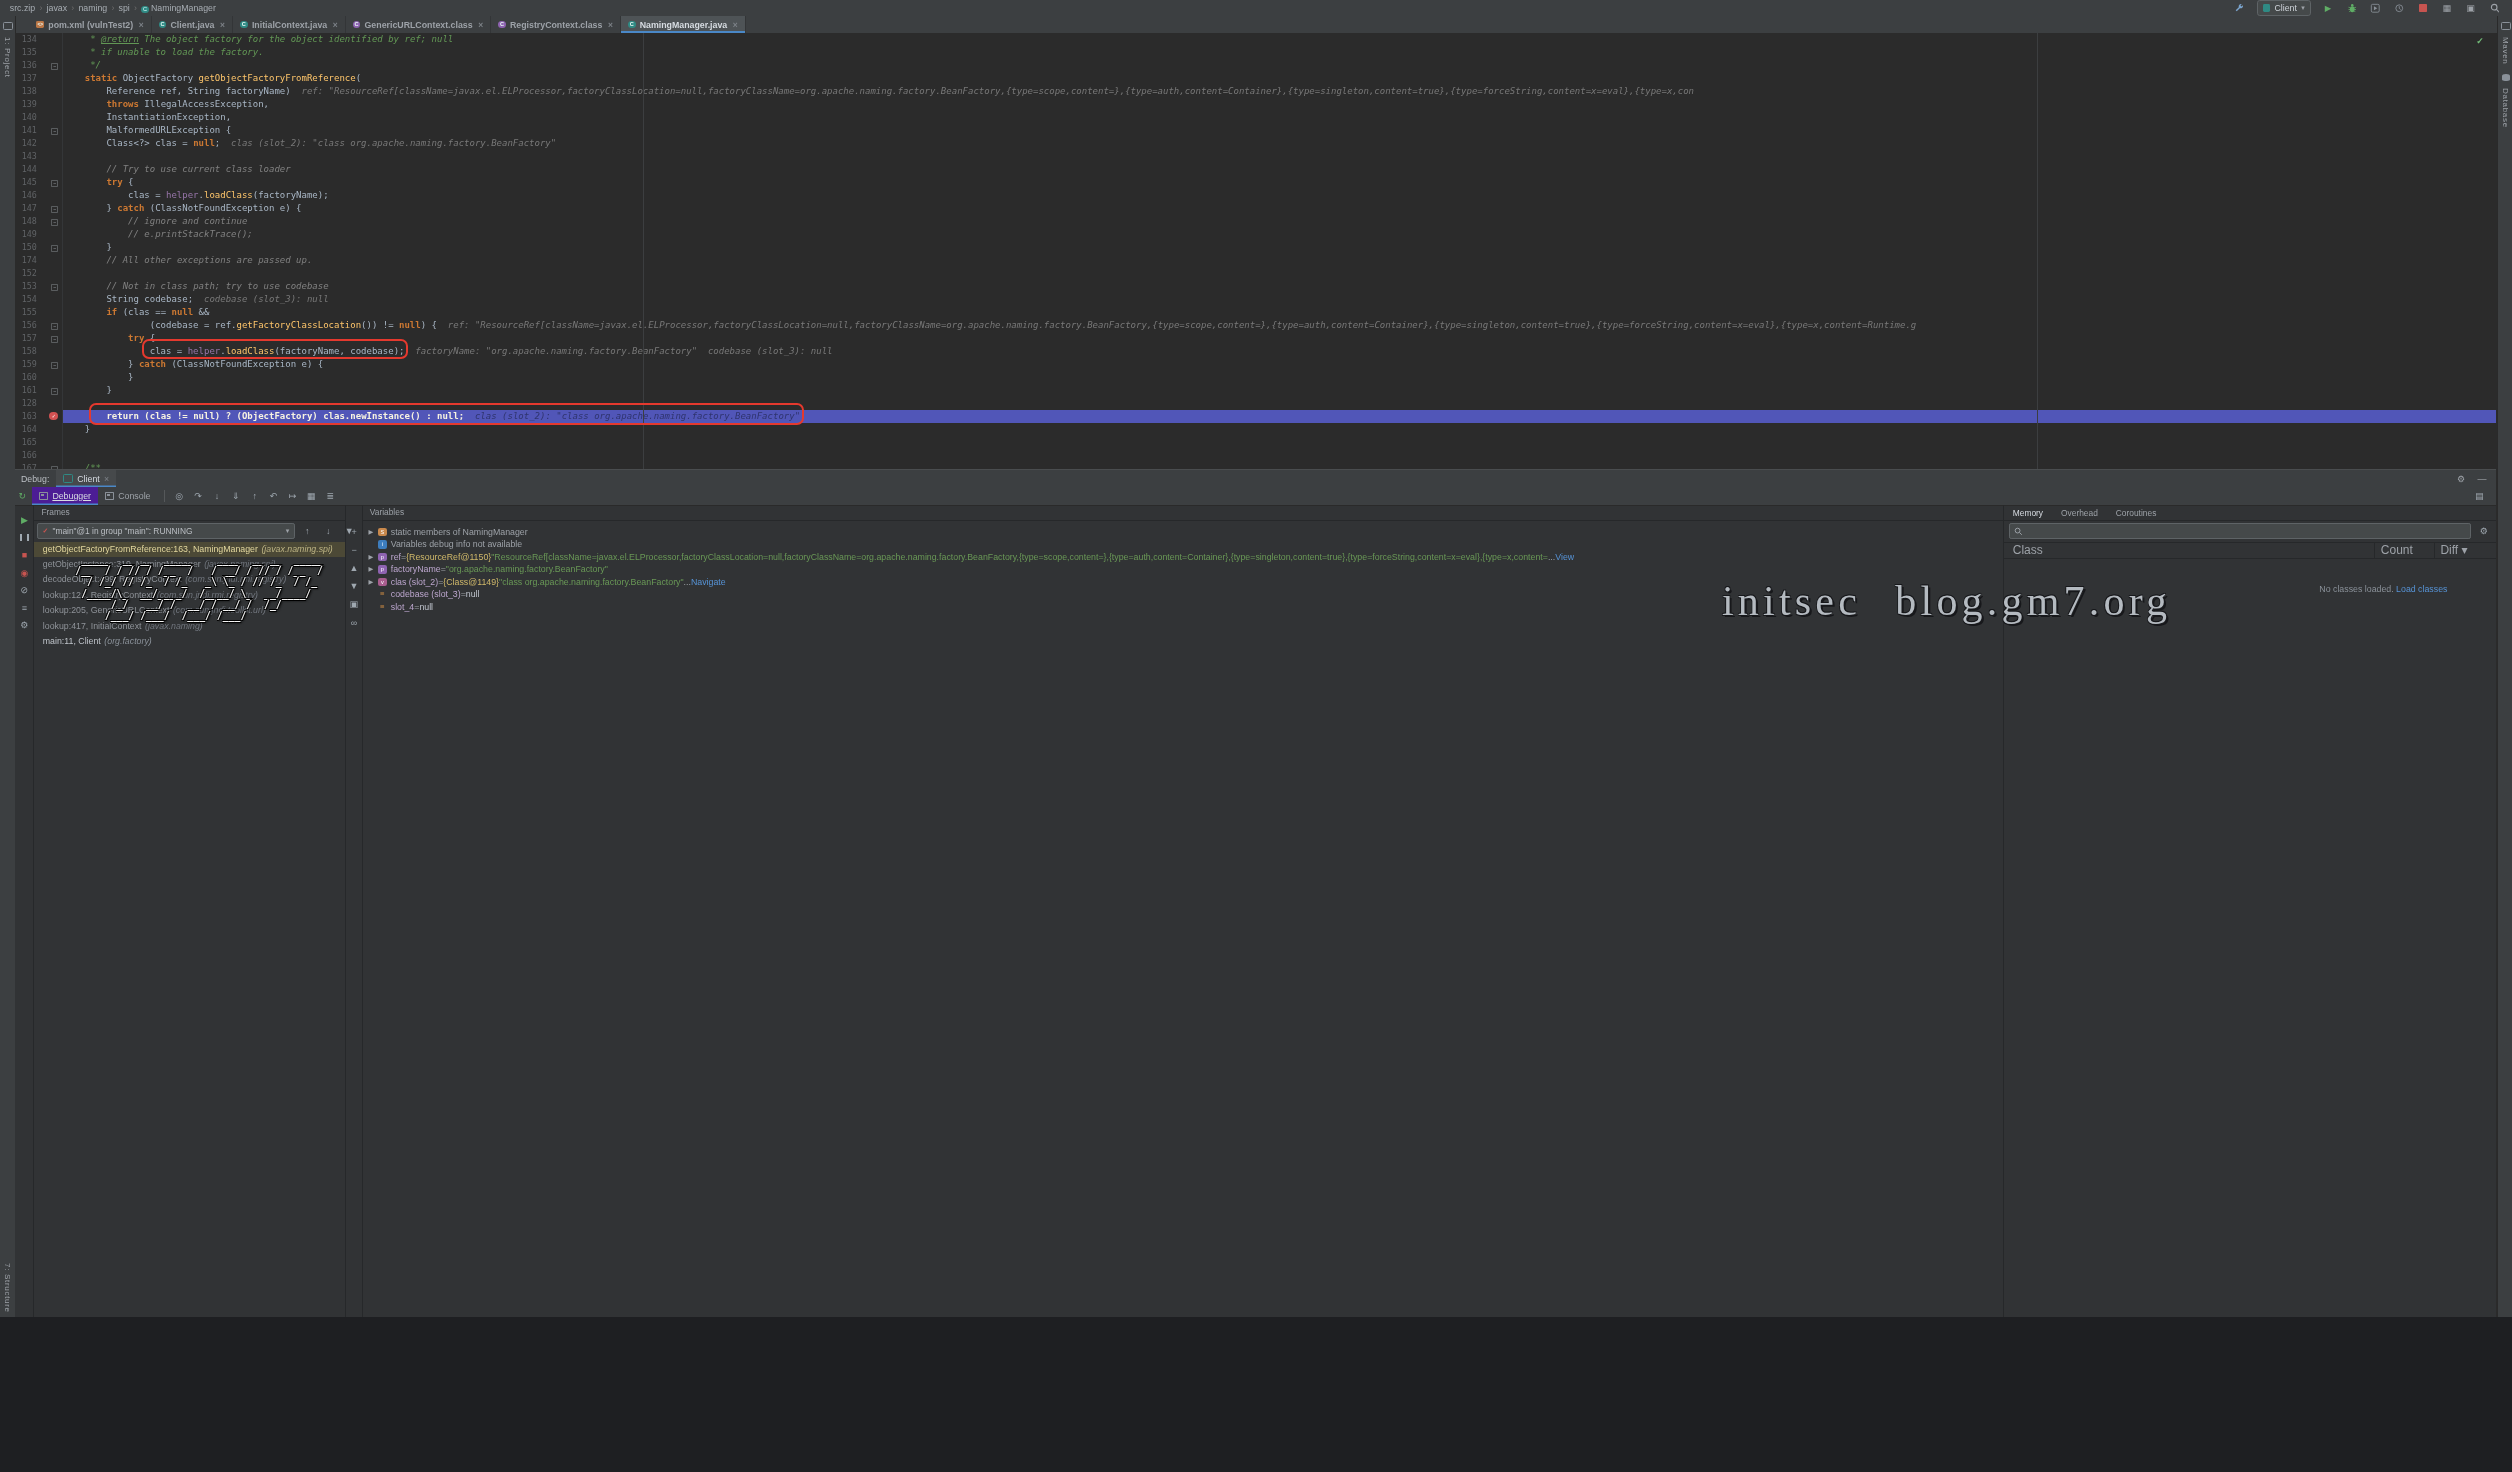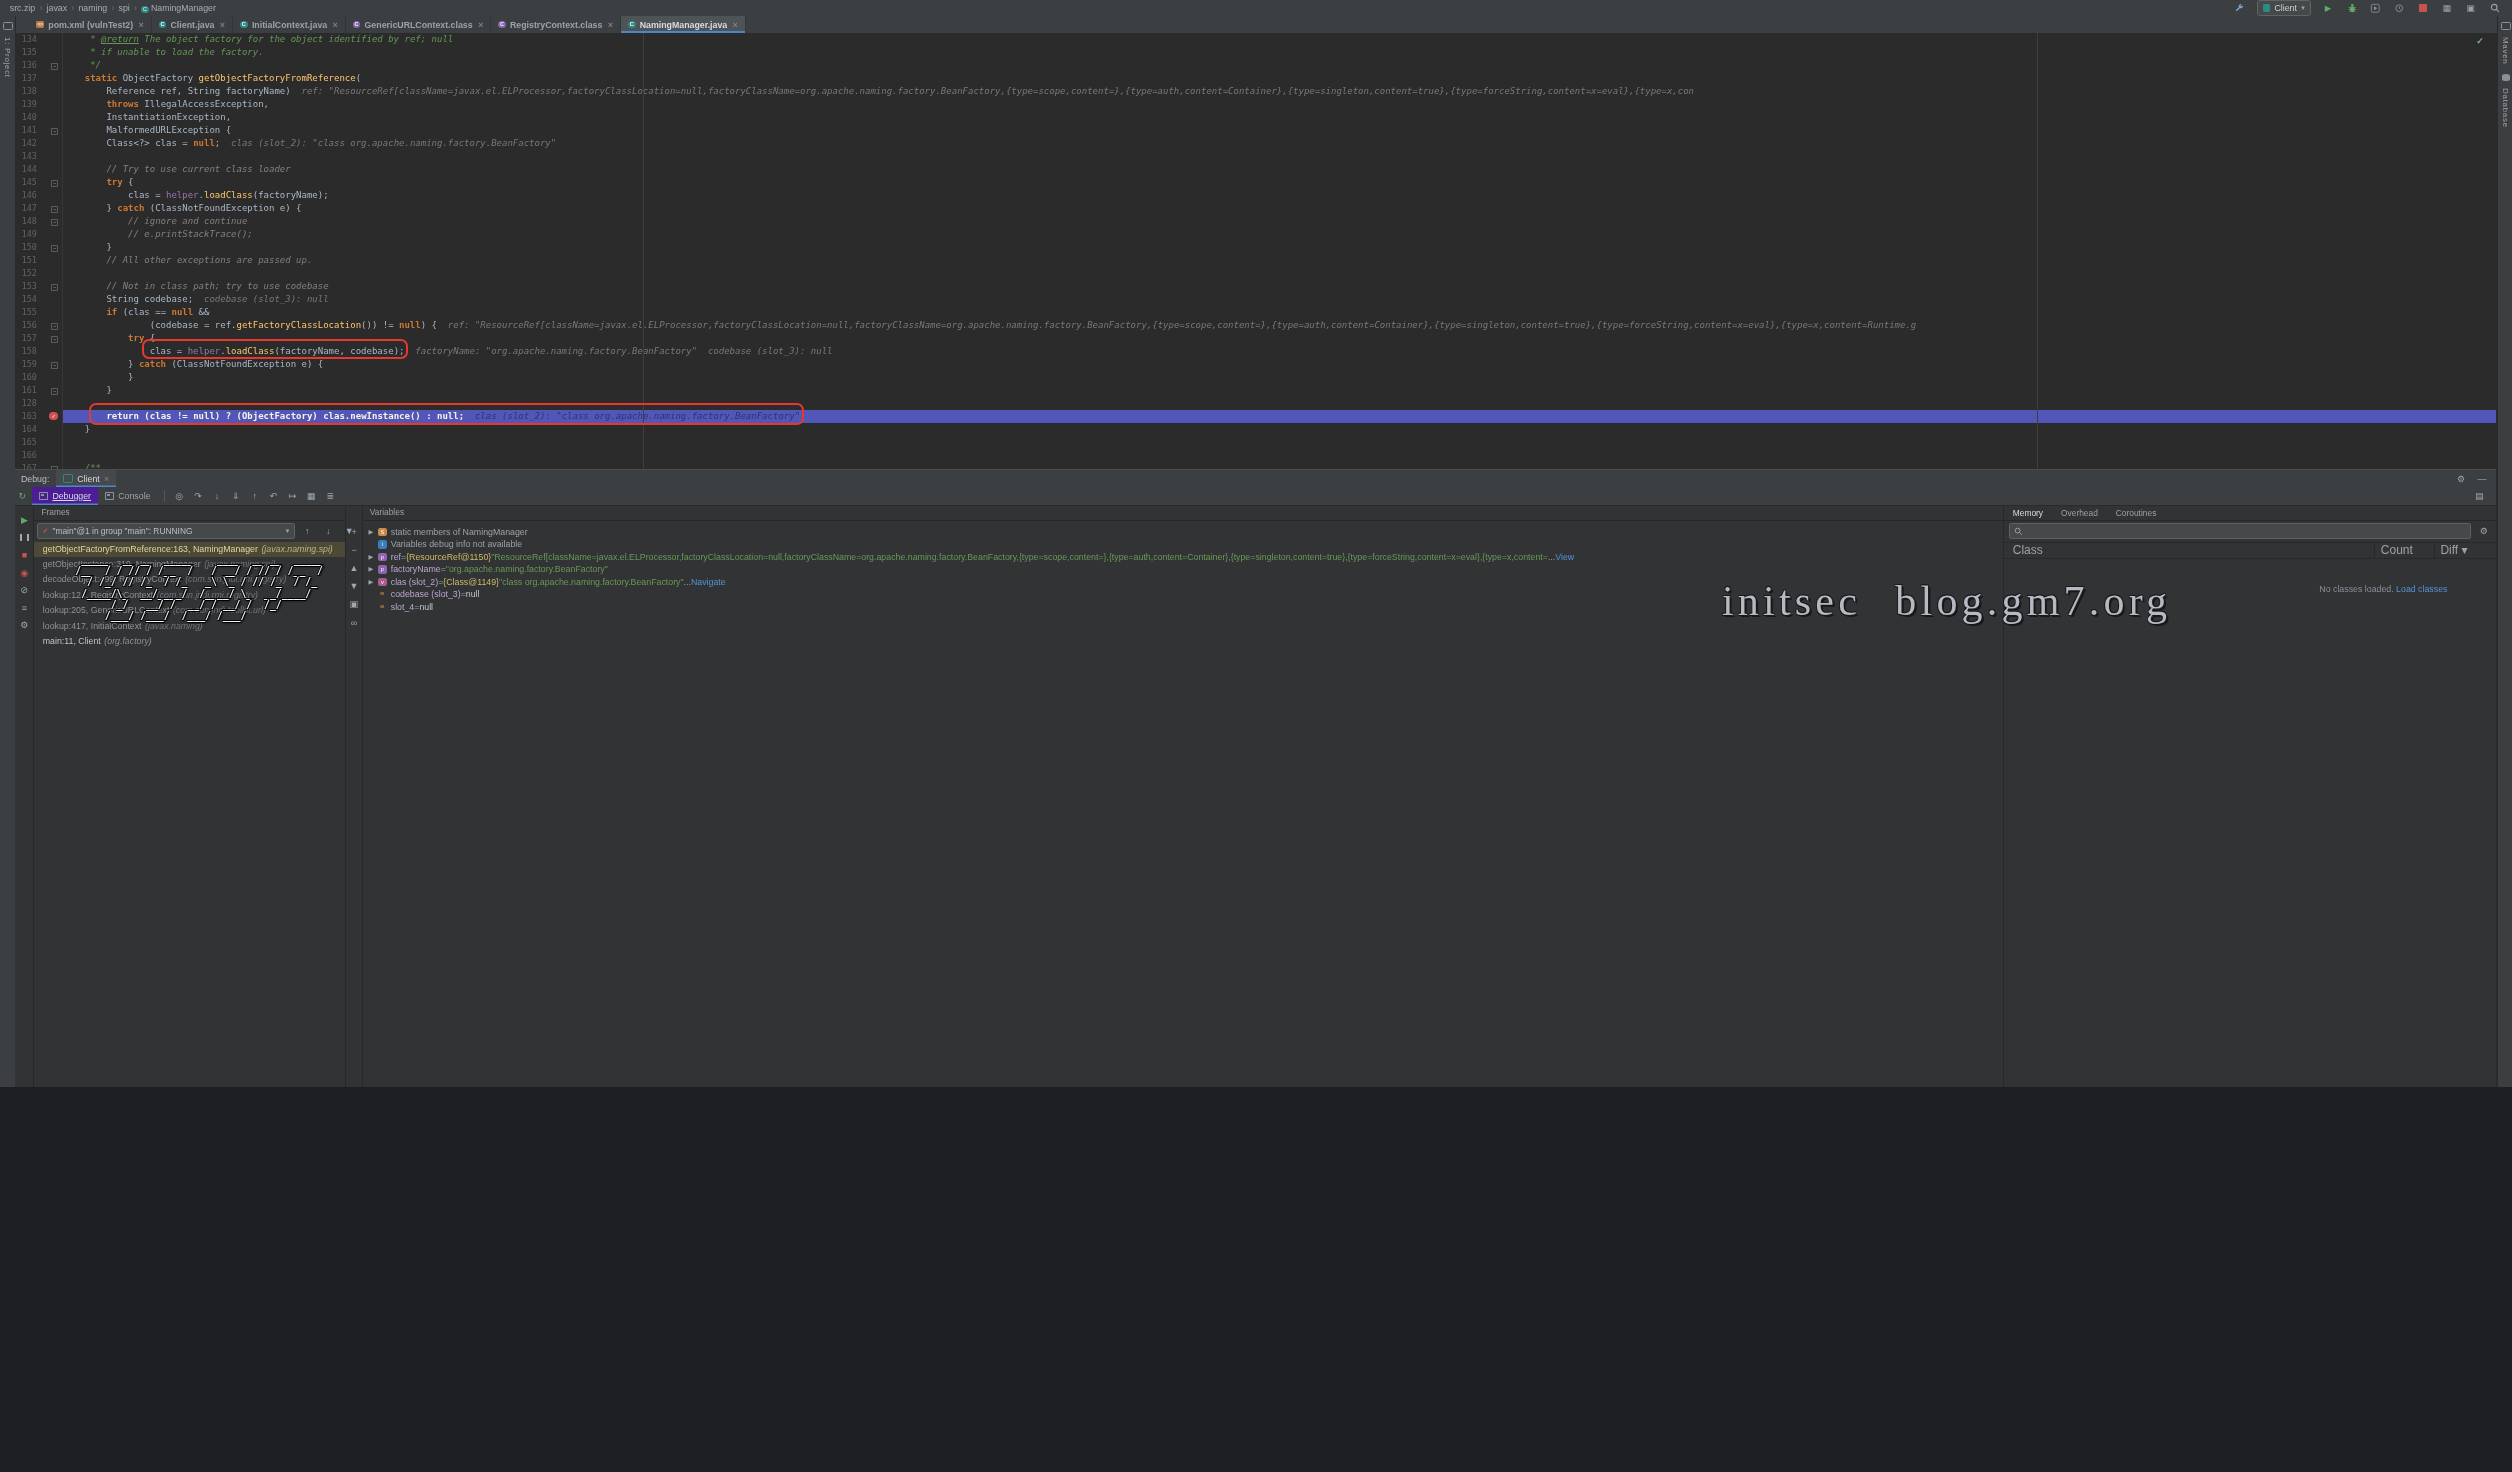--- a/index.html
+++ b/index.html
@@ -1,16 +1,16 @@
 <!DOCTYPE html>
 <html style="font-size:11.2px"><head>
 <meta charset="utf-8">
 <style>
   html,body{margin:0;padding:0;background:#1e1f22;}
-  #app{position:relative;width:2512px;height:1087px;background:#2b2b2b;overflow:hidden;
+  #app{position:relative;width:2512px;height:1317px;background:#2b2b2b;overflow:hidden;
        font-family:"Liberation Sans",sans-serif;color:#a9b7c6;-webkit-font-smoothing:antialiased;}
   
   #topbar{position:absolute;left:0;top:0;width:2512px;height:16px;background:#3c3f41;
           border-bottom:0.7px solid #2a2a2a;display:flex;align-items:center;justify-content:space-between;}
   #breadcrumbs{display:flex;align-items:center;gap:4.2px;padding-left:9.8px;font-size:8.8px;color:#a7adb3;}
   #breadcrumbs .sep{color:#6e6e6e;}
   #breadcrumbs .c-ico{display:inline-block;width:7.7px;height:7.7px;border-radius:50%;background:#2f8a84;
           color:#dff;font-size:5.6px;line-height:7.7px;text-align:center;margin-right:2.1px;}
   #topbar-right{display:flex;align-items:center;gap:11.2px;padding-right:11.2px;}
   .tbi{display:inline-flex;align-items:center;justify-content:center;width:12.6px;height:12.6px;font-size:9px;color:#9da2a8;}
@@ -331,21 +331,21 @@
           <span class="ct"><span class="sg p">            </span><span class="sg c">// e.printStackTrace();</span></span>
         </div>
         <div class="line">
           <span class="ln">150</span>
           <span class="gut">
             <span class="fold">−</span>
           </span>
           <span class="ct"><span class="sg p">        }</span></span>
         </div>
         <div class="line">
-          <span class="ln">151</span>
+          <span class="ln">174</span>
           <span class="gut"></span>
           <span class="ct"><span class="sg p">        </span><span class="sg c">// All other exceptions are passed up.</span></span>
         </div>
         <div class="line">
           <span class="ln">152</span>
           <span class="gut"></span>
           <span class="ct"></span>
         </div>
         <div class="line">
           <span class="ln">153</span>

